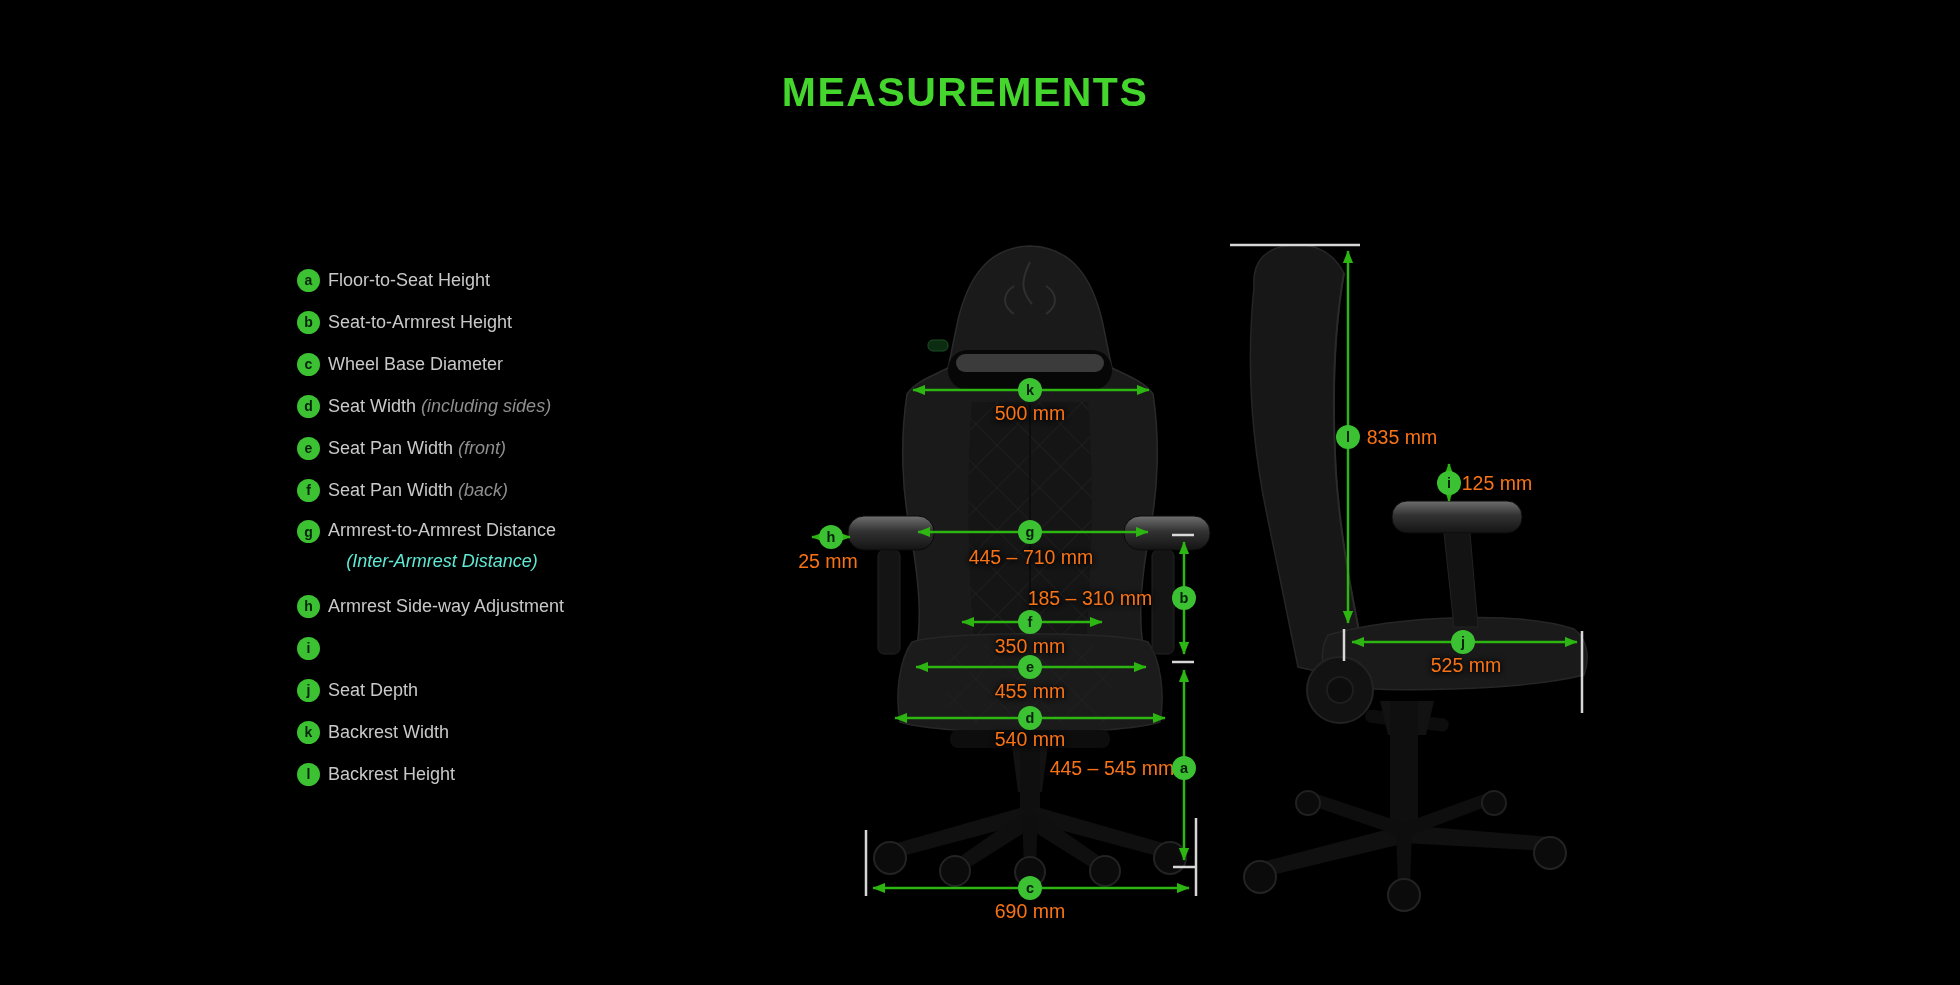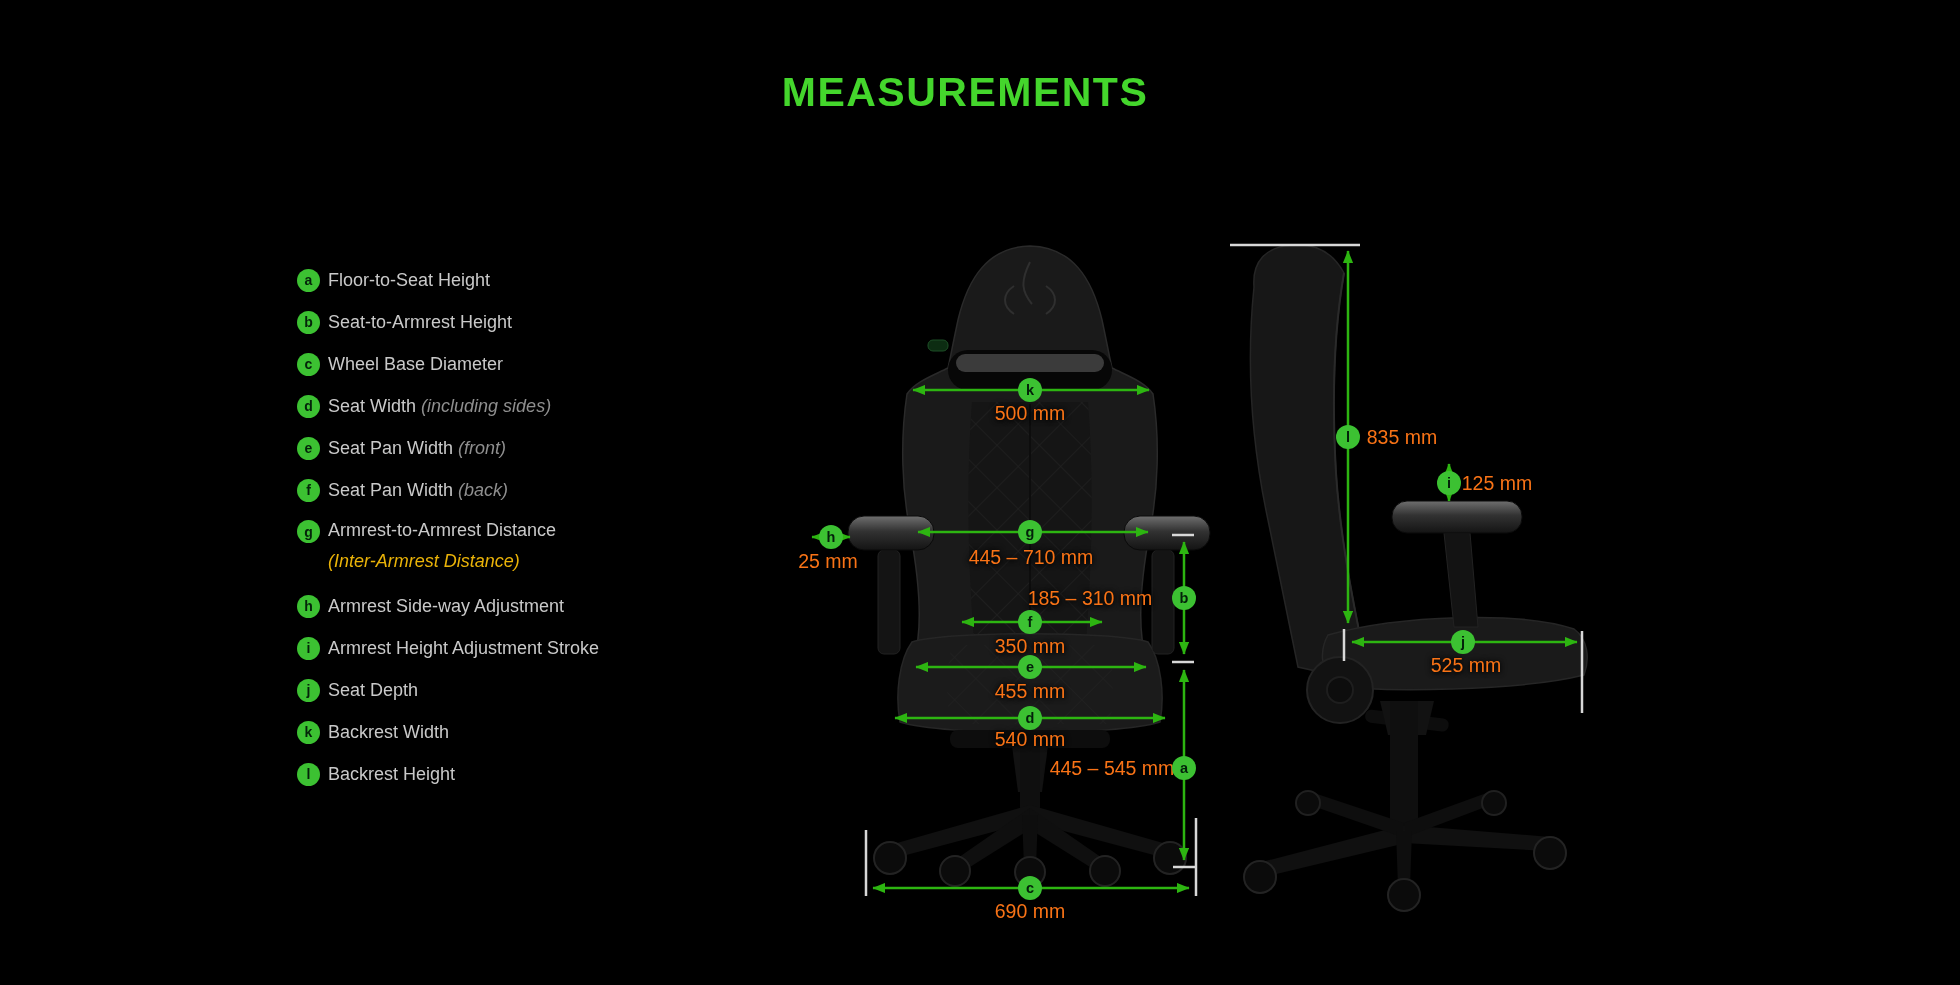--- a/index.html
+++ b/index.html
@@ -56,21 +56,21 @@
     justify-content: center;
   }
   .legend-text {
     margin-left: 8px;
     font-size: 18px;
     color: #c9c9c9;
     line-height: 31px;
   }
   .legend-row.two-line .legend-text { margin-top: 4px; }
   .l-note { color: #8f8f8f; font-style: italic; }
-  .l-subline { display: block; color: #eab308; font-style: italic; }
+  .l-subline { display: block; color: #5eead4; font-style: italic; text-align: center; }
   
   .figure { position: absolute; }
   #front-view { left: 700px; top: 190px; width: 515px; height: 750px; }
   #side-view  { left: 1230px; top: 235px; width: 380px; height: 700px; }
   .figure svg { position: absolute; left: 0; top: 0; }
   
   .m-badge {
     position: absolute;
     width: 24px;
     height: 24px;
@@ -141,21 +141,20 @@
       <em class="l-subline">(Inter-Armrest Distance)</em></span>
   </div>
 
   <div class="legend-row">
     <span class="l-badge">h</span>
     <span class="legend-text"><span>Armrest Side-way Adjustment</span></span>
   </div>
 
   <div class="legend-row">
     <span class="l-badge">i</span>
-    <span class="legend-text"><span>Armrest Height Adjustment Stroke</span></span>
   </div>
 
   <div class="legend-row">
     <span class="l-badge">j</span>
     <span class="legend-text"><span>Seat Depth</span></span>
   </div>
 
   <div class="legend-row">
     <span class="l-badge">k</span>
     <span class="legend-text"><span>Backrest Width</span></span>

